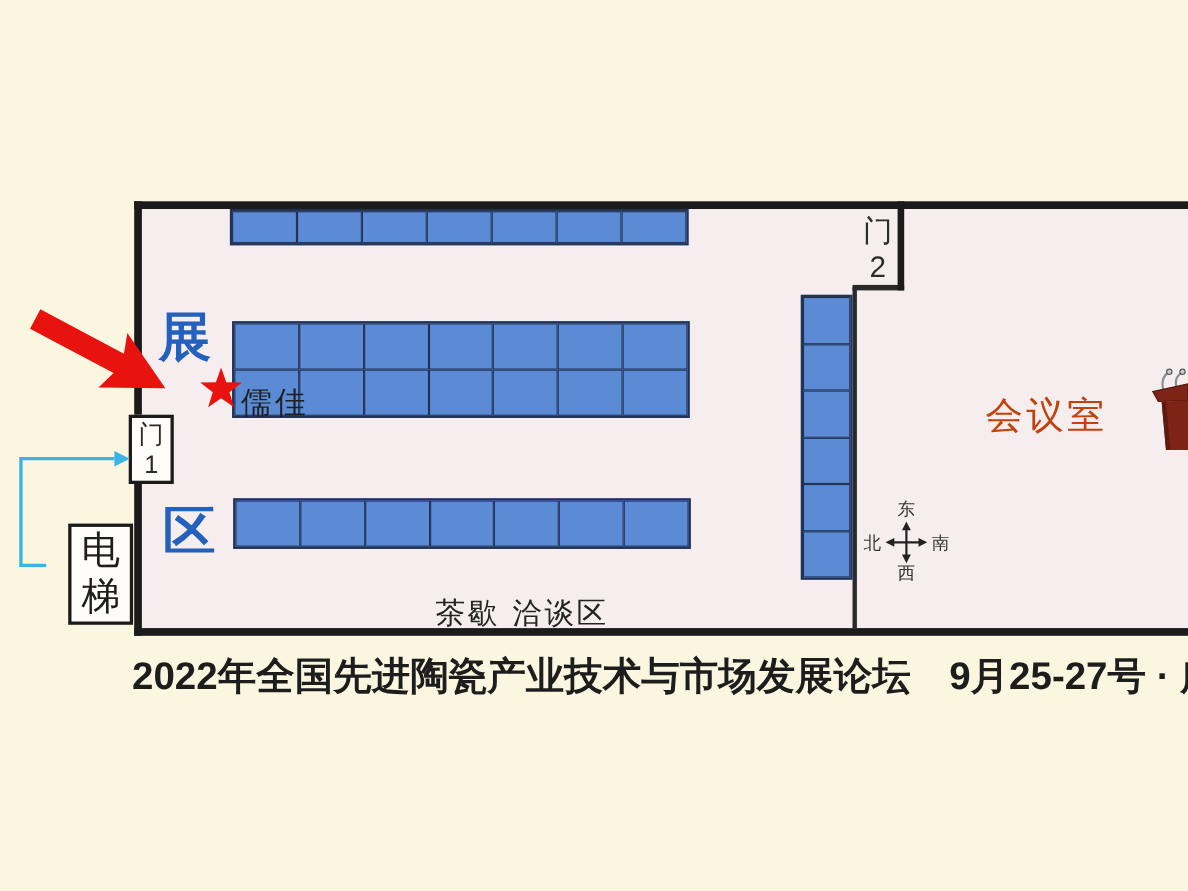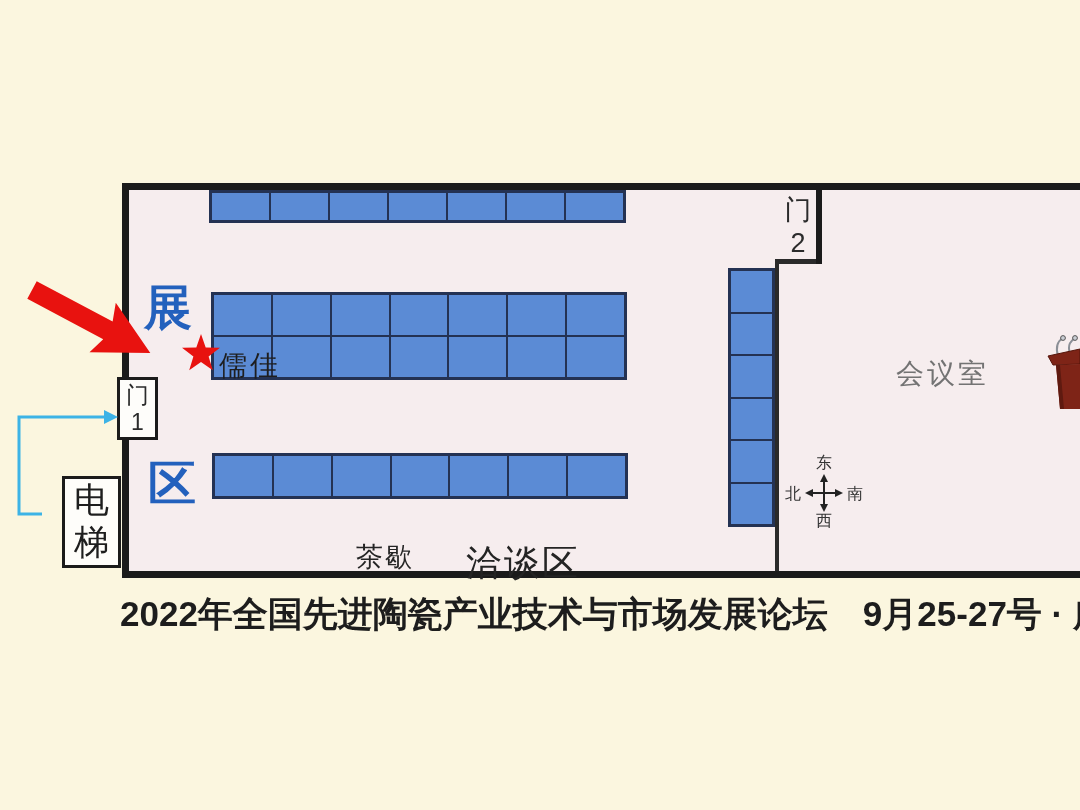--- a/index.html
+++ b/index.html
@@ -37,23 +37,23 @@
     font-family:"Liberation Serif",serif;color:#1e1e1e;}
   .door2-label{left:778px;top:192px;width:40px;height:70px;display:flex;flex-direction:column;
     align-items:center;justify-content:center;font-size:27px;line-height:33px;color:#2b2b2b;z-index:6;}
   
   .zone-char{font-size:48px;font-weight:bold;color:var(--zone-text);line-height:1;z-index:5;}
   .zone-top{left:144px;top:284px;}
   .zone-bottom{left:148px;top:460px;}
   
   .ru-jia{left:219px;top:347px;font-size:28px;letter-spacing:3px;color:#1e1e1e;
     font-family:"Liberation Serif",serif;z-index:7;}
-  .tea{left:356px;top:539px;font-size:27px;letter-spacing:2px;color:#242424;font-family:"Liberation Serif",serif;}
-  .nego{left:466px;top:539px;font-size:36px;letter-spacing:2px;color:#242424;font-family:Liberation Mono, monospace;}
-  .meeting{left:896px;top:355px;font-size:28px;letter-spacing:3px;color:#737373;}
+  .tea{left:396px;top:539px;font-size:27px;letter-spacing:2px;color:#242424;font-family:"Liberation Serif",serif;}
+  .nego{left:466px;top:539px;font-size:27px;letter-spacing:2px;color:#242424;font-family:Liberation Mono, monospace;}
+  .meeting{left:896px;top:355px;font-size:34px;letter-spacing:3px;color:#c2410c;}
   .caption{left:120px;top:591px;font-size:35px;font-weight:bold;color:#1d1d1d;white-space:nowrap;z-index:3;}
   svg{display:block;}
   .z7{z-index:7;} .z8{z-index:8;}
   .compass-text{font-family:"Liberation Serif",serif;font-size:16px;fill:#333;}
 </style>
 </head>
 <body>
 
 <div class="abs floor"></div>
 <div class="abs wall wall-top"></div>

